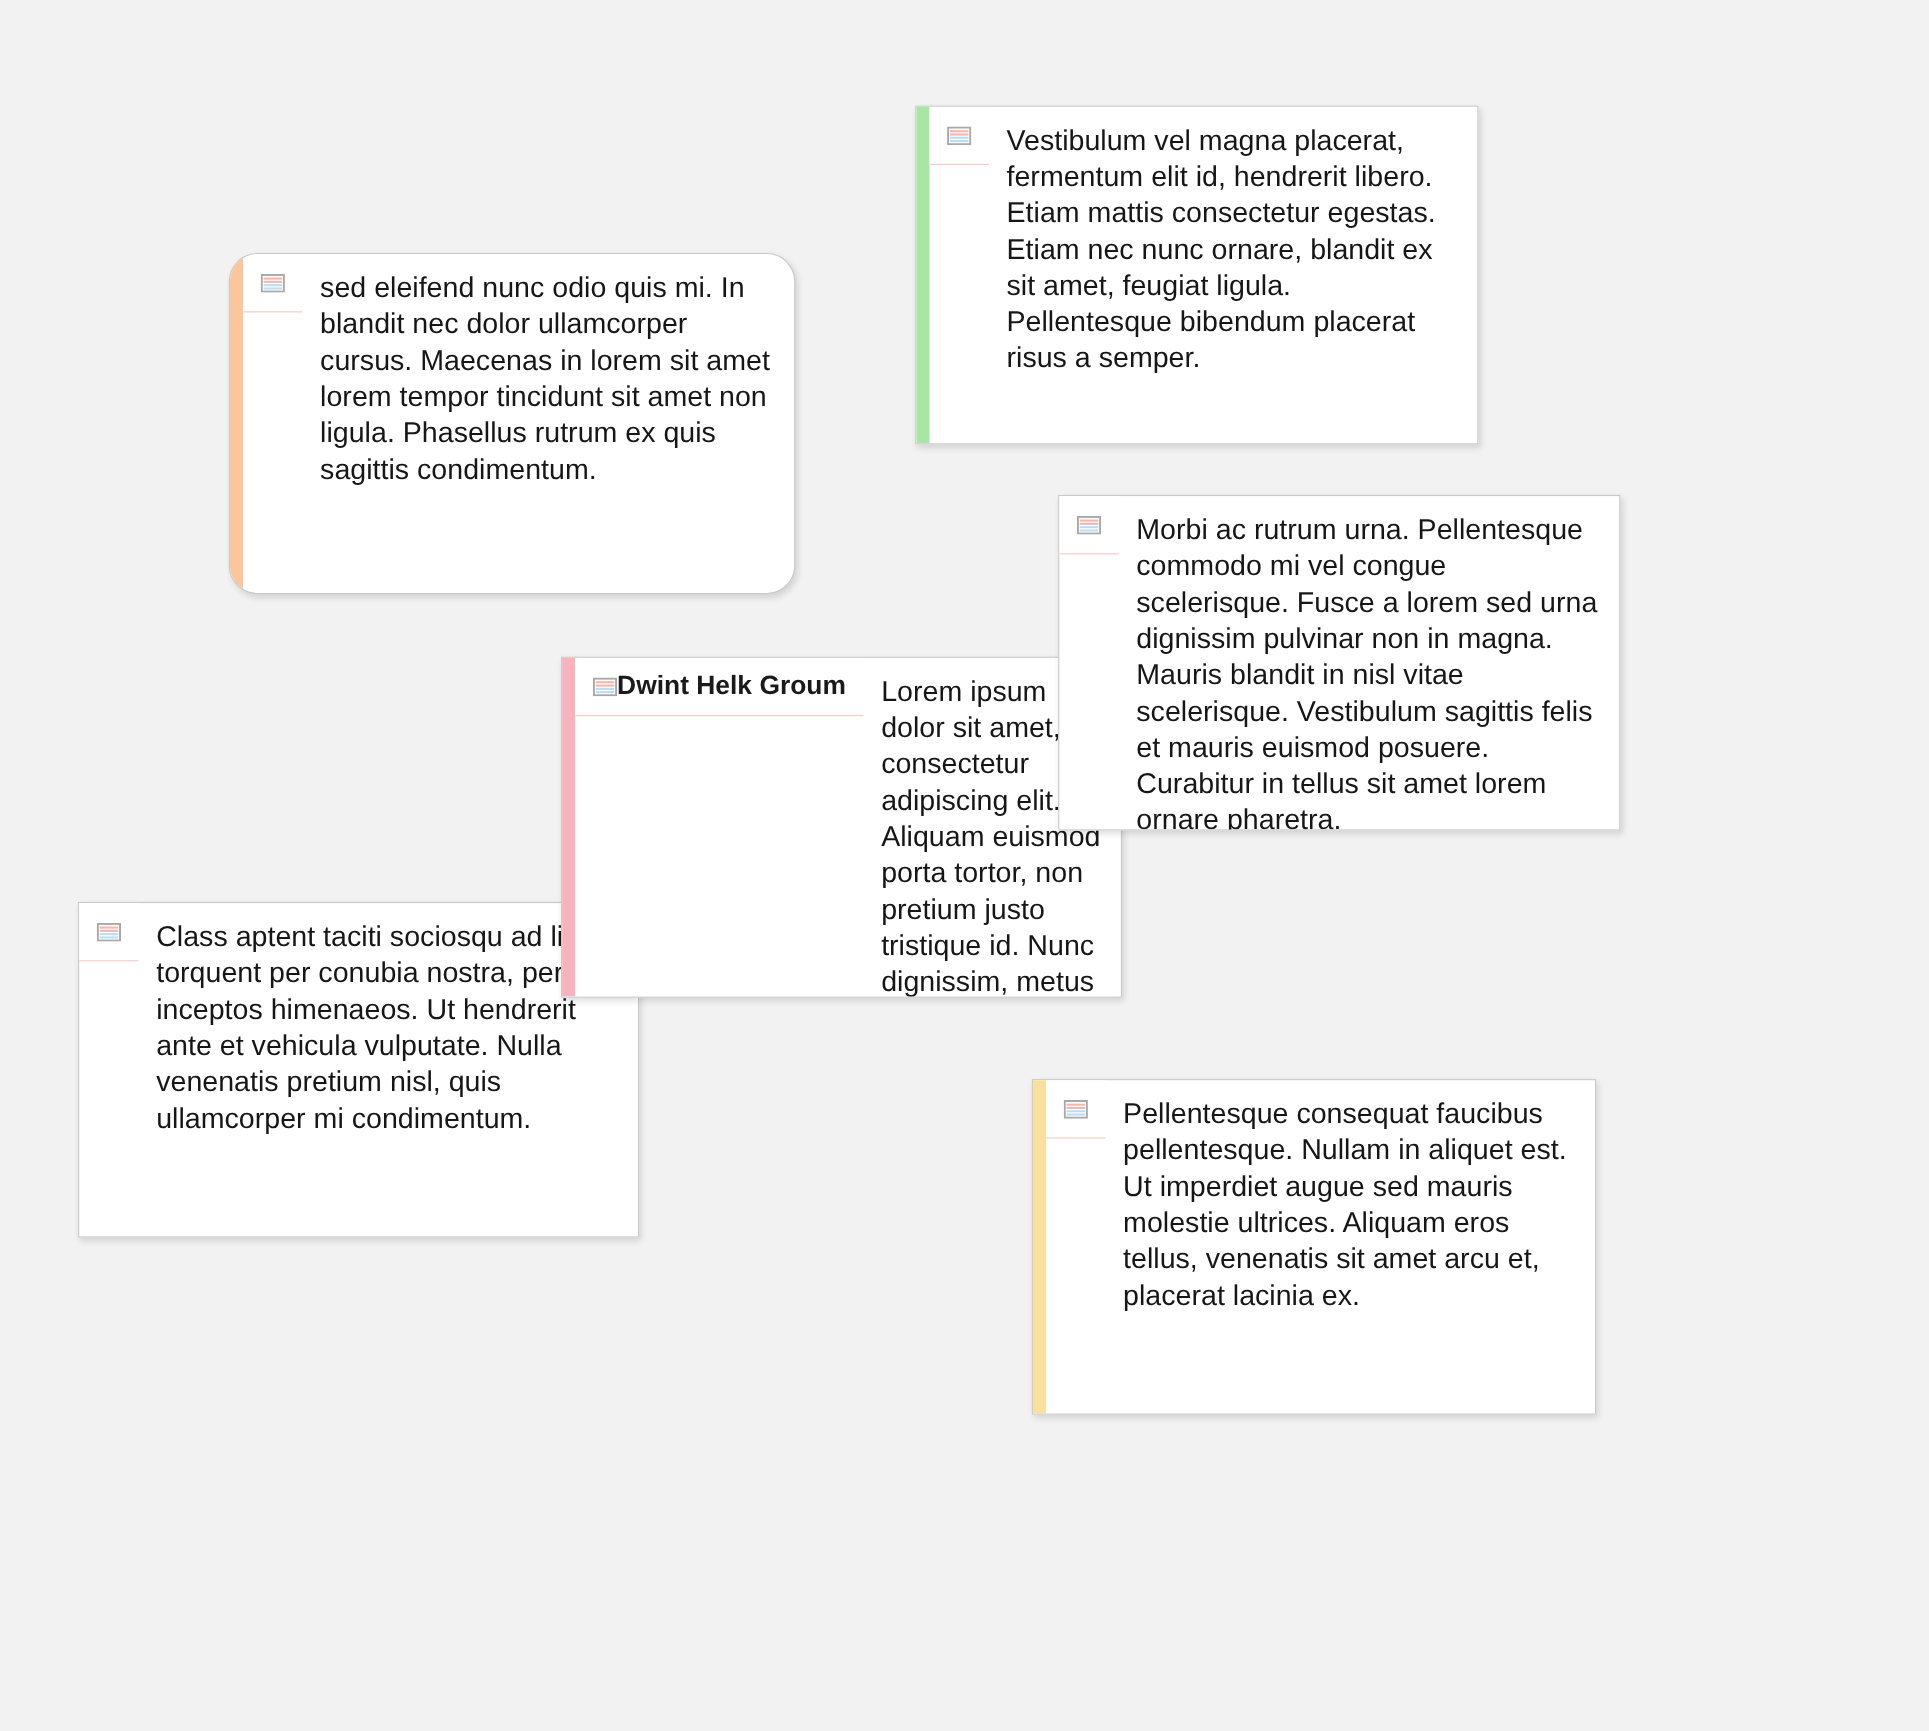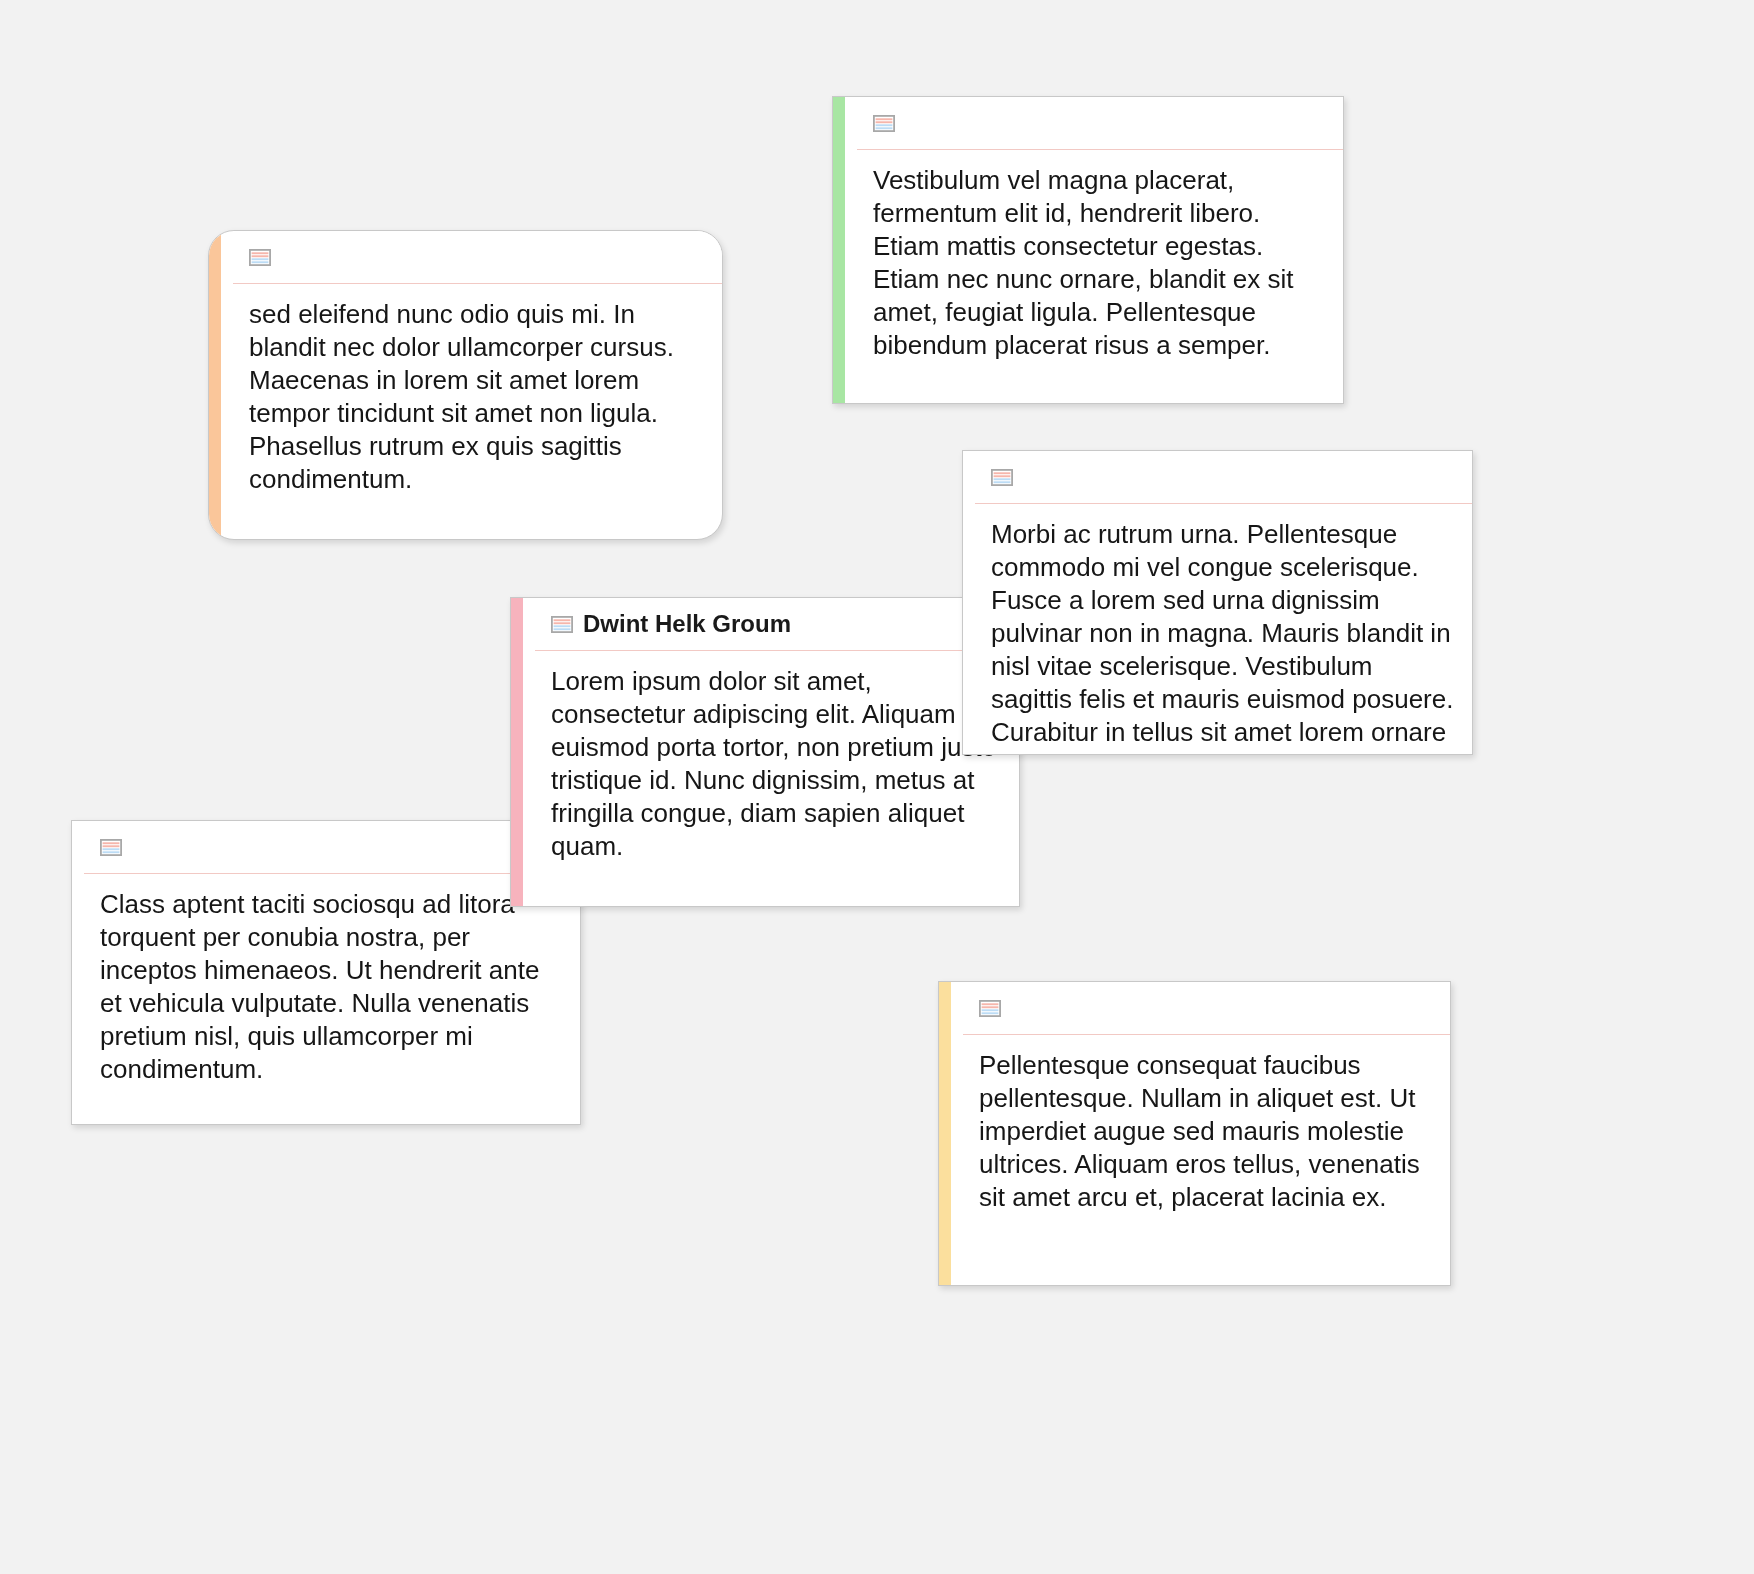--- a/index.html
+++ b/index.html
@@ -37,34 +37,32 @@
   .note-rail {
     flex: 0 0 auto;
     width: 12px;
     align-self: stretch;
   }
 
   .note-main {
     flex: 1 1 auto;
     min-width: 0;
     display: flex;
-    flex-direction: column;
-    padding-left: 12px;
+    flex-direction: row;
   }
 
   
   .note-header {
     flex: 0 0 auto;
     height: 52px;
     display: flex;
     align-items: center;
     padding: 0 16px;
     border-bottom: 1px solid #f2c9c4;
     background: #ffffff;
-    gap: 10px;
   }
 
   .note-icon {
     flex: 0 0 auto;
     display: block;
     width: 22px;
     height: 17px;
   }
 
   .note-title {

